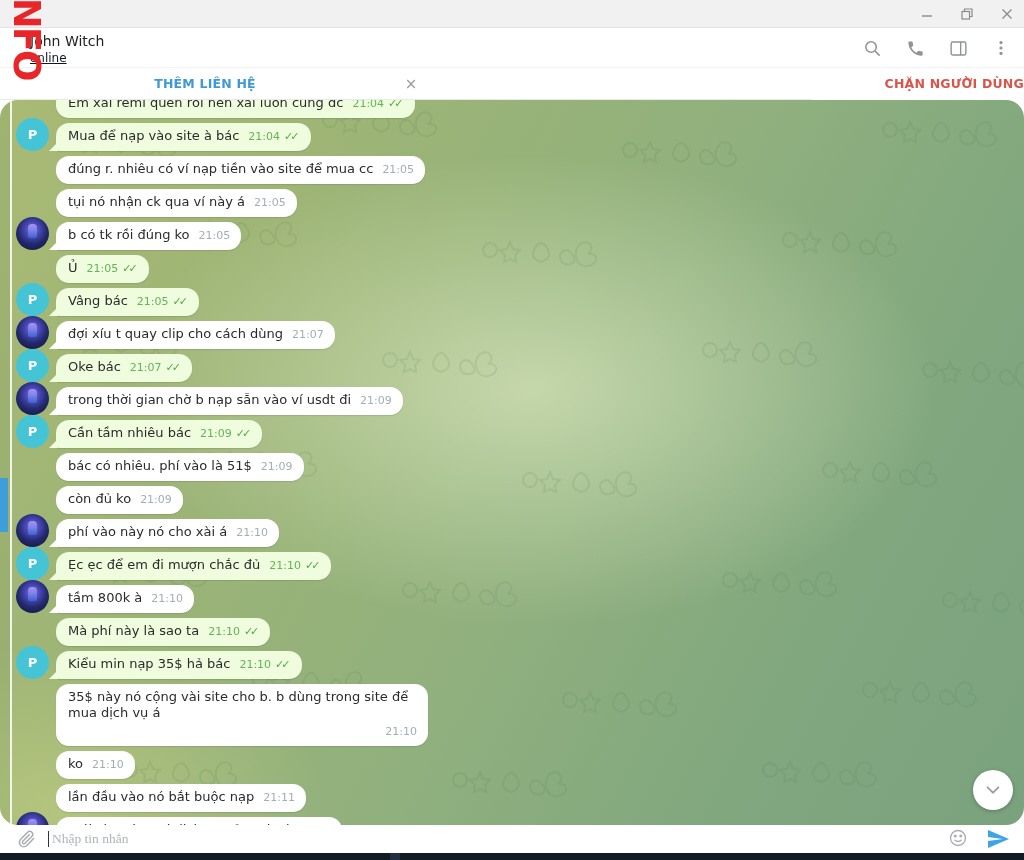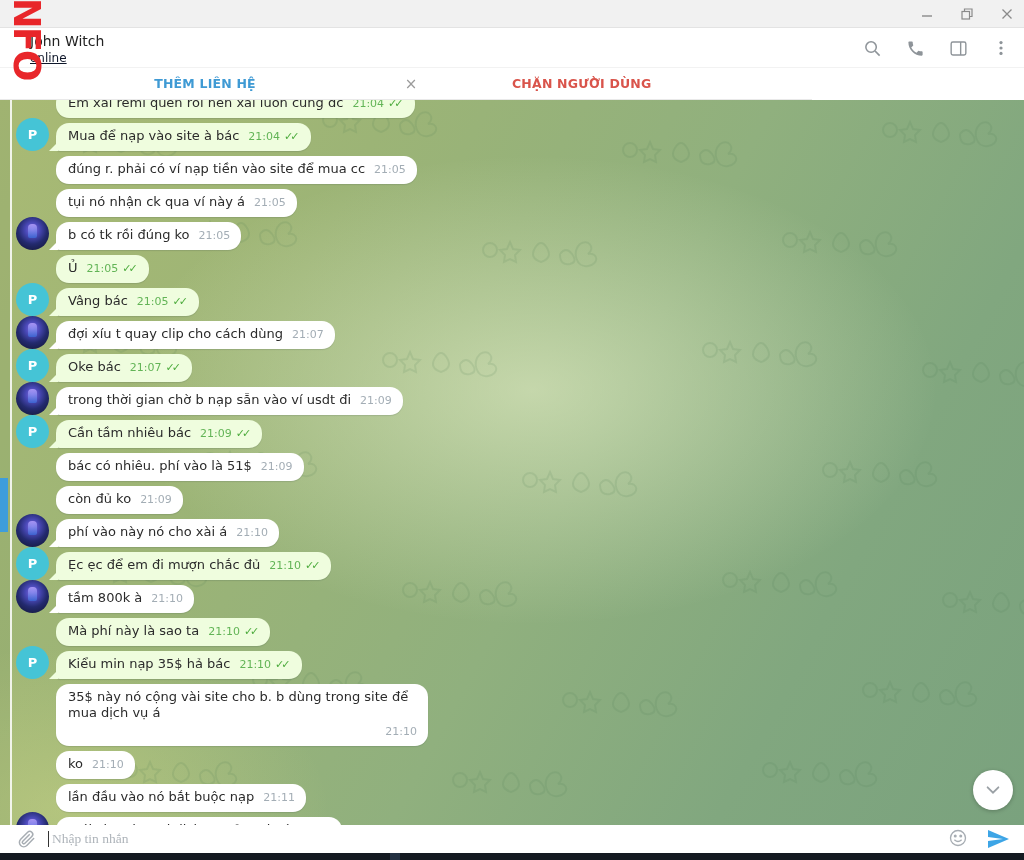--- a/index.html
+++ b/index.html
@@ -20,29 +20,30 @@
   .peer-status { position:absolute; left:30px; top:23px; font-size:12px; color:#0f172a;text-decoration:underline; }
   .header-icons { position:absolute; right:12px; top:0; height:40px; display:flex; align-items:center; gap:21px; }
   .hicon { width:22px; height:22px; display:flex; align-items:center; justify-content:center; cursor:pointer; }
 
   .action-bar { position:absolute; top:68px; left:0; width:812px; height:32px;
     background:#fff; z-index:30; border-bottom:1px solid #e9e9e9; }
   .ab-add { position:absolute; left:0; width:410px; text-align:center; top:8px;
     font-size:12.5px; font-weight:bold; color:#3f9ad4; letter-spacing:.2px; cursor:pointer; }
   .ab-x { position:absolute; left:400px; top:5px; width:22px; height:22px; color:#9b9b9b;
     font-size:15px; display:flex; align-items:center; justify-content:center; cursor:pointer; }
-  .ab-block { position:absolute; left:512px; width:512px; text-align:left; top:8px;
+  .ab-block { position:absolute; left:512px; width:512px; text-align:right; top:8px;
     font-size:12.5px; font-weight:bold; color:#d9544b; letter-spacing:.2px; cursor:pointer; }
 
   
   .chat { position:absolute; top:100px; left:0; width:1024px; height:725px; overflow:hidden;
     background:
       radial-gradient(ellipse 55% 45% at 52% 40%, rgba(238,246,210,.55), rgba(238,246,210,0) 72%),
       radial-gradient(ellipse 35% 30% at 6% 98%, rgba(226,228,140,.35), rgba(226,228,140,0) 75%),
       linear-gradient(118deg,#a9ba74 0%,#9cb476 28%,#90b07e 55%,#81a77f 78%,#7aa27e 100%);
+    border-radius: 18px;
   }
   .doodles { position:absolute; inset:0; pointer-events:none; }
   .left-rail { position:absolute; left:0; top:0; width:12px; height:725px;
     background:rgba(120,150,100,.18); border-right:2px solid rgba(255,255,255,.85); }
   .unread-strip { position:absolute; left:0; top:378px; width:8px; height:54px; background:#3e9ddb; }
 
   .msg-col { position:absolute; left:16px; top:-10px; width:990px; }
   .row { position:relative; padding-left:40px; margin-bottom:5px; min-height:27px; }
   .avatar { position:absolute; left:0; bottom:0; width:33px; height:33px; border-radius:50%;
     display:flex; align-items:center; justify-content:center;
@@ -196,21 +197,21 @@
   </div>
       <div class="row out has-avatar">
     <div class="avatar p">P</div>
     <div class="bubble">
       <span class="txt">Mua để nạp vào site à bác</span><span class="meta"><span class="time">21:04</span><span class="checks">✓✓</span></span>
     </div>
   </div>
       <div class="row in">
     
     <div class="bubble">
-      <span class="txt">đúng r. phải có ví nạp tiền vào site để mua cc</span><span class="meta"><span class="time">21:05</span></span>
+      <span class="txt">đúng r. nhiêu có ví nạp tiền vào site để mua cc</span><span class="meta"><span class="time">21:05</span></span>
     </div>
   </div>
       <div class="row in">
     
     <div class="bubble">
       <span class="txt">tụi nó nhận ck qua ví này á</span><span class="meta"><span class="time">21:05</span></span>
     </div>
   </div>
       <div class="row in has-avatar">
     <div class="avatar photo"></div>

